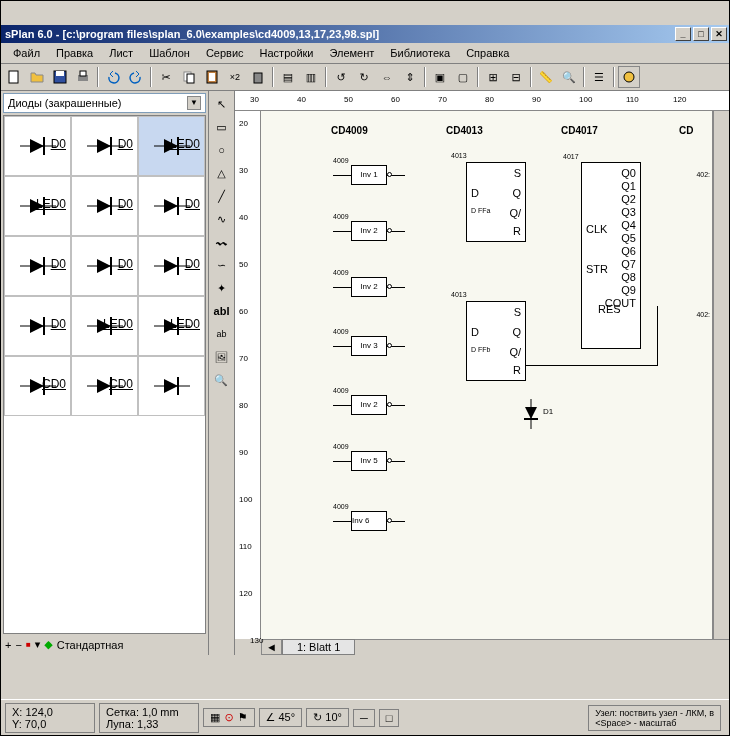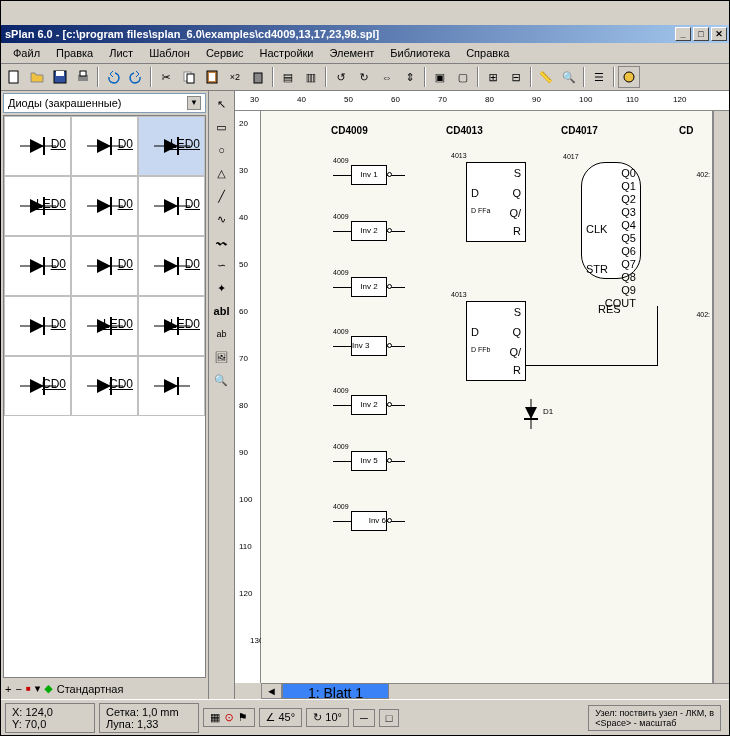--- a/index.html
+++ b/index.html
@@ -25,22 +25,22 @@
 .lib-label { position: absolute; font-size: 12px; top: 20px; right: 4px; text-decoration: underline; }
 .lib-footer { padding: 4px; display: flex; align-items: center; gap: 4px; }
 .vtoolbar { width: 26px; background: #d4d0c8; border-right: 1px solid #808080; padding-top: 2px; display: flex; flex-direction: column; align-items: center; gap: 1px; }
 .canvas-area { flex: 1; display: flex; flex-direction: column; }
 .hruler { height: 20px; background: #fff; border-bottom: 1px solid #888; display: flex; position: relative; font-size: 8px; }
 .canvas-body { flex: 1; display: flex; }
 .vruler { width: 26px; background: #fff; border-right: 1px solid #888; position: relative; font-size: 8px; }
 .canvas { flex: 1; background: #f8f8f0; position: relative; overflow: hidden; border-right: 1px solid #888; }
 .scrollbar-v { width: 16px; background: #d4d0c8; border-left: 1px solid #888; }
 .scrollbar-h { height: 16px; background: #d4d0c8; display: flex; }
-.sheet-tab { background: #3b82f6; border: 1px solid #808080; padding: 1px 25px; font-size: 14px; }
-.statusbar { height: 36px; background: #d4d0c8; border-top: 1px solid #fff; display: flex; align-items: center; padding: 2px 4px; font-size: 10px; }
+.sheet-tab { background: #e5e5e5; border: 1px solid #808080; padding: 1px 14px; font-size: 11px; }
+.statusbar { height: 36px; background: #d4d0c8; border-top: 1px solid #fff; display: flex; align-items: center; padding: 2px 4px; font-size: 10px; margin-top: 44px; }
 .status-cell { border: 1px solid #808080; padding: 2px 6px; margin-right: 4px; }
 .ruler-tick { position: absolute; font-size: 8px; color: #000; }
 .chip-label { position: absolute; font-size: 10px; font-weight: bold; }
 .chip-box { position: absolute; border: 1px solid #000; background: #fff; font-size: 8px; }
 .pin-text { position: absolute; font-size: 7px; }
 svg.icon { width: 16px; height: 16px; }
 </style>
 </head>
 <body>
 
@@ -345,36 +345,36 @@
             <div class="chip-box" style="left: 90px; top: 110px; width: 36px; height: 20px; text-align: center; padding-top: 4px;">Inv 2</div>
             <div style="position: absolute; left: 72px; top: 120px; width: 18px; height: 1px; background: rgb(0, 0, 0);"></div>
             <div style="position: absolute; left: 126px; top: 120px; width: 18px; height: 1px; background: rgb(0, 0, 0);"></div>
             <div style="position: absolute; left: 126px; top: 117px; width: 5px; height: 5px; border: 1px solid rgb(0, 0, 0); border-radius: 50%; background: rgb(255, 255, 255);"></div>
             <div class="pin-text" style="left: 72px; top: 158px;">4009</div>
             <div class="chip-box" style="left: 90px; top: 166px; width: 36px; height: 20px; text-align: center; padding-top: 4px;">Inv 2</div>
             <div style="position: absolute; left: 72px; top: 176px; width: 18px; height: 1px; background: rgb(0, 0, 0);"></div>
             <div style="position: absolute; left: 126px; top: 176px; width: 18px; height: 1px; background: rgb(0, 0, 0);"></div>
             <div style="position: absolute; left: 126px; top: 173px; width: 5px; height: 5px; border: 1px solid rgb(0, 0, 0); border-radius: 50%; background: rgb(255, 255, 255);"></div>
             <div class="pin-text" style="left: 72px; top: 217px;">4009</div>
-            <div class="chip-box" style="left: 90px; top: 225px; width: 36px; height: 20px; text-align: left; padding-top: 4px;">Inv 3</div>
+            <div class="chip-box" style="left: 90px; top: 225px; width: 36px; height: 20px; text-align: center; padding-top: 4px;">Inv 3</div>
             <div style="position: absolute; left: 72px; top: 235px; width: 18px; height: 1px; background: rgb(0, 0, 0);"></div>
             <div style="position: absolute; left: 126px; top: 235px; width: 18px; height: 1px; background: rgb(0, 0, 0);"></div>
             <div style="position: absolute; left: 126px; top: 232px; width: 5px; height: 5px; border: 1px solid rgb(0, 0, 0); border-radius: 50%; background: rgb(255, 255, 255);"></div>
             <div class="pin-text" style="left: 72px; top: 276px;">4009</div>
             <div class="chip-box" style="left: 90px; top: 284px; width: 36px; height: 20px; text-align: center; padding-top: 4px;">Inv 2</div>
             <div style="position: absolute; left: 72px; top: 294px; width: 18px; height: 1px; background: rgb(0, 0, 0);"></div>
             <div style="position: absolute; left: 126px; top: 294px; width: 18px; height: 1px; background: rgb(0, 0, 0);"></div>
             <div style="position: absolute; left: 126px; top: 291px; width: 5px; height: 5px; border: 1px solid rgb(0, 0, 0); border-radius: 50%; background: rgb(255, 255, 255);"></div>
             <div class="pin-text" style="left: 72px; top: 332px;">4009</div>
             <div class="chip-box" style="left: 90px; top: 340px; width: 36px; height: 20px; text-align: center; padding-top: 4px;">Inv 5</div>
             <div style="position: absolute; left: 72px; top: 350px; width: 18px; height: 1px; background: rgb(0, 0, 0);"></div>
             <div style="position: absolute; left: 126px; top: 350px; width: 18px; height: 1px; background: rgb(0, 0, 0);"></div>
             <div style="position: absolute; left: 126px; top: 347px; width: 5px; height: 5px; border: 1px solid rgb(0, 0, 0); border-radius: 50%; background: rgb(255, 255, 255);"></div>
             <div class="pin-text" style="left: 72px; top: 392px;">4009</div>
-            <div class="chip-box" style="left: 90px; top: 400px; width: 36px; height: 20px; text-align: right; padding-top: 4px;">Inv 6</div>
+            <div class="chip-box" style="left: 90px; top: 400px; width: 36px; height: 20px; text-align: left; padding-top: 4px;">Inv 6</div>
             <div style="position: absolute; left: 72px; top: 410px; width: 18px; height: 1px; background: rgb(0, 0, 0);"></div>
             <div style="position: absolute; left: 126px; top: 410px; width: 18px; height: 1px; background: rgb(0, 0, 0);"></div>
             <div style="position: absolute; left: 126px; top: 407px; width: 5px; height: 5px; border: 1px solid rgb(0, 0, 0); border-radius: 50%; background: rgb(255, 255, 255);"></div>
             <div class="pin-text" style="left: 190px; top: 41px;">4013</div>
             <div class="chip-box" style="left: 205px; top: 51px; width: 60px; height: 80px;">
               <div style="position:absolute;right:4px;top:4px;">S</div>
               <div style="position:absolute;left:4px;top:24px;">D</div>
               <div style="position:absolute;right:4px;top:24px;">Q</div>
               <div style="position:absolute;left:4px;top:44px;font-size:7px;">D FFa</div>
               <div style="position:absolute;right:4px;top:44px;">Q/</div>
@@ -383,21 +383,21 @@
             <div class="pin-text" style="left: 190px; top: 180px;">4013</div>
             <div class="chip-box" style="left: 205px; top: 190px; width: 60px; height: 80px;">
               <div style="position:absolute;right:4px;top:4px;">S</div>
               <div style="position:absolute;left:4px;top:24px;">D</div>
               <div style="position:absolute;right:4px;top:24px;">Q</div>
               <div style="position:absolute;left:4px;top:44px;font-size:7px;">D FFb</div>
               <div style="position:absolute;right:4px;top:44px;">Q/</div>
               <div style="position:absolute;right:4px;bottom:4px;">R</div>
             </div>
             <div class="pin-text" style="left: 302px; top: 42px;">4017</div>
-            <div class="chip-box" style="left: 320px; top: 51px; width: 60px; height: 117px; border-radius: 24px;">
+            <div class="chip-box" style="left: 320px; top: 51px; width: 60px; height: 187px;">
               <div style="position:absolute;right:4px;top:4px;">Q0</div>
               <div style="position:absolute;right:4px;top:17px;">Q1</div>
               <div style="position:absolute;right:4px;top:30px;">Q2</div>
               <div style="position:absolute;right:4px;top:43px;">Q3</div>
               <div style="position:absolute;right:4px;top:56px;">Q4</div>
               <div style="position:absolute;right:4px;top:69px;">Q5</div>
               <div style="position:absolute;right:4px;top:82px;">Q6</div>
               <div style="position:absolute;right:4px;top:95px;">Q7</div>
               <div style="position:absolute;right:4px;top:108px;">Q8</div>
               <div style="position:absolute;right:4px;top:121px;">Q9</div>

